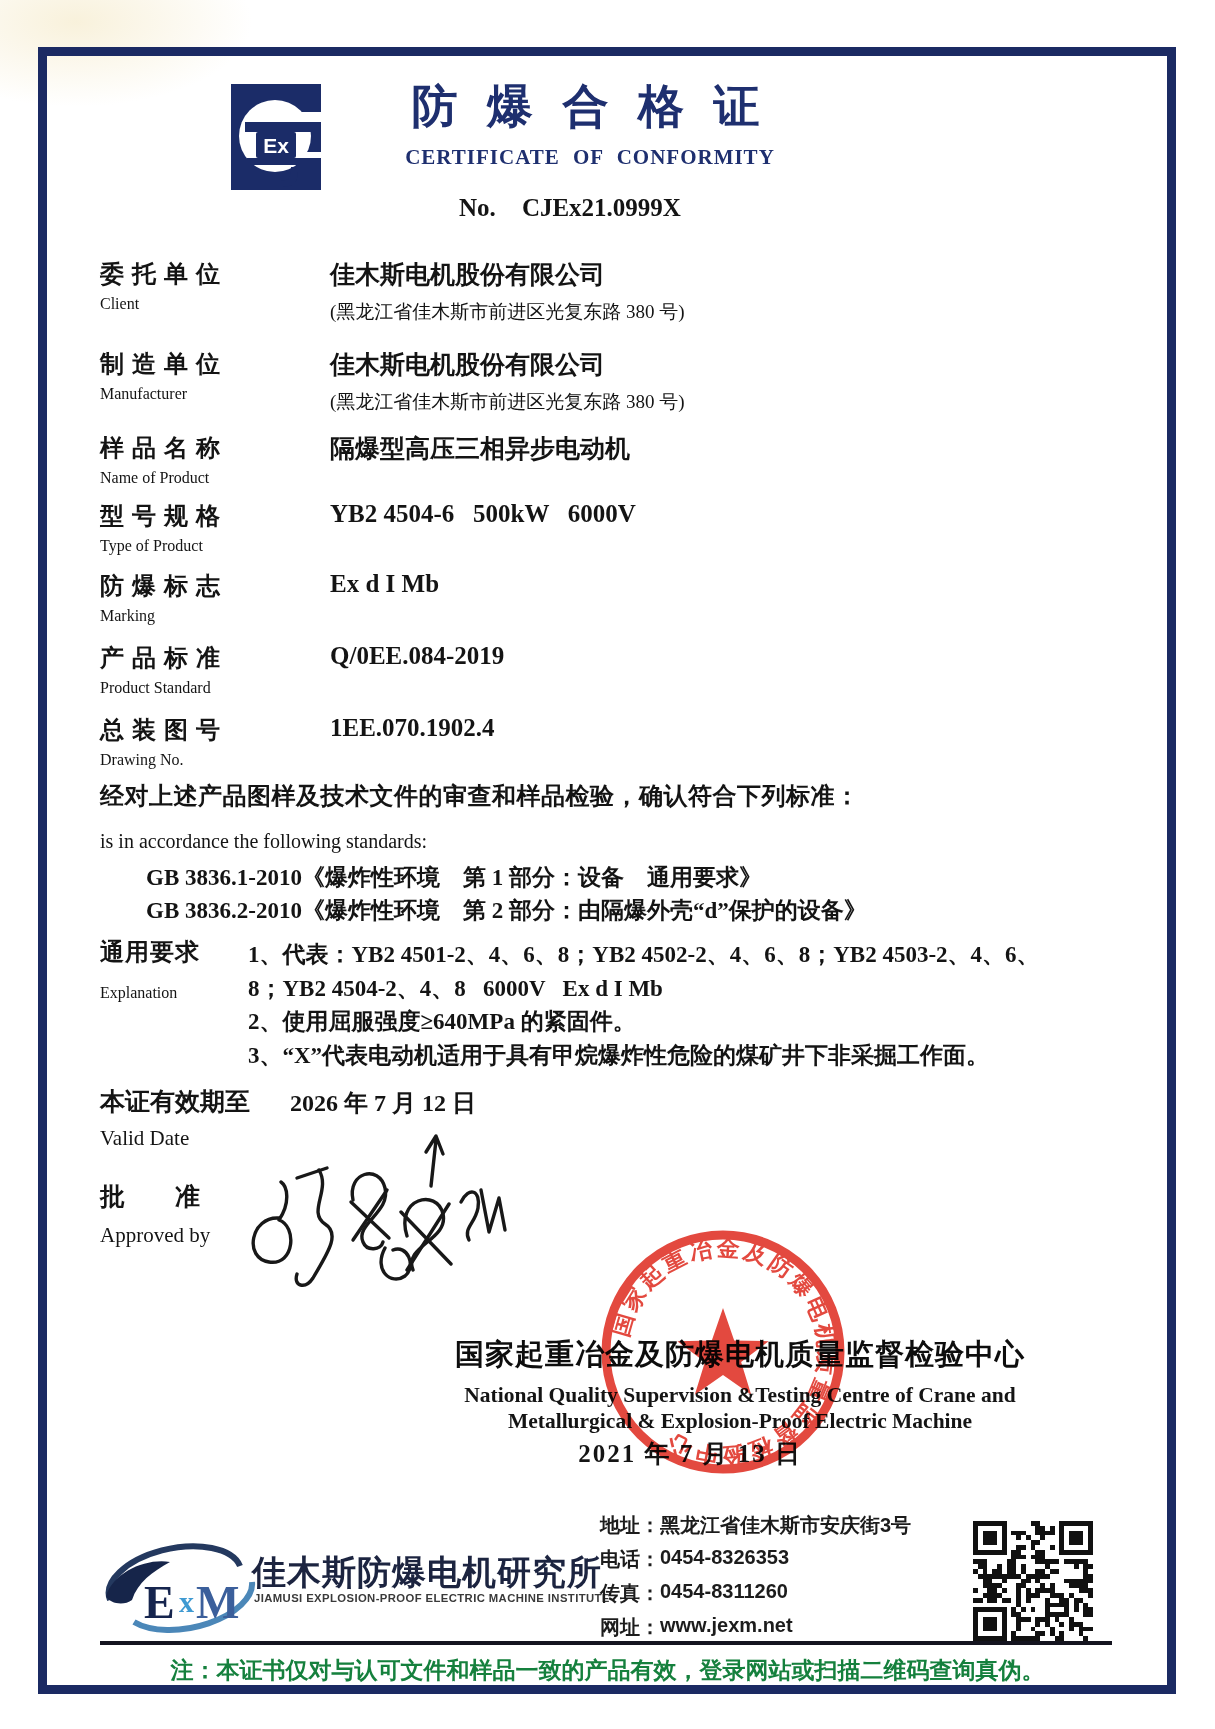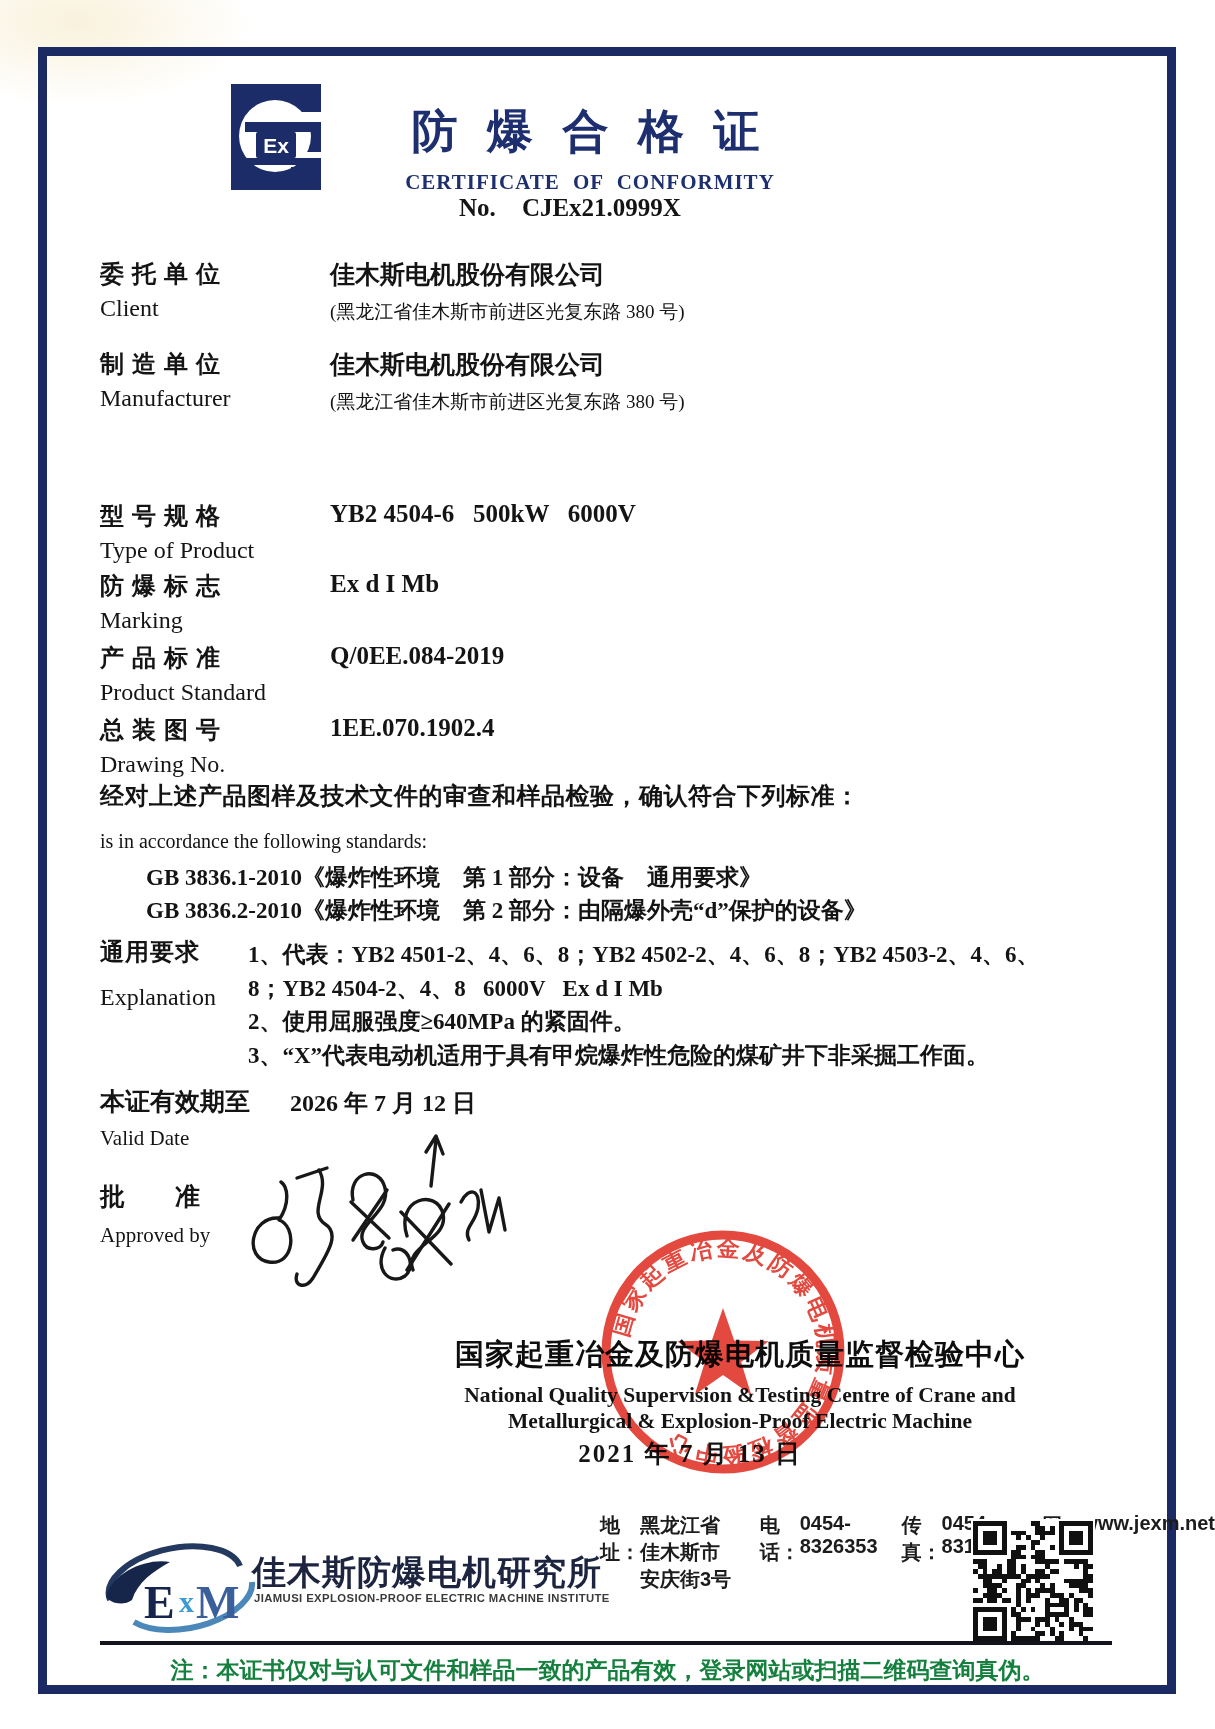--- a/index.html
+++ b/index.html
@@ -8,30 +8,30 @@
          font-family:"Liberation Serif", serif; color:#141414; }
   .page { position:absolute; inset:0; background:#ffffff; overflow:hidden; }
   .scan-tint { position:absolute; left:0; top:0; width:420px; height:220px;
       background:radial-gradient(ellipse 60% 55% at 18% 10%, rgba(243,230,190,.55), rgba(243,230,190,0) 70%); }
   .frame { position:absolute; left:38px; top:47px; width:1138px; height:1647px;
            border:9px solid #1b2a63; }
 
   
   .exmark { position:absolute; left:231px; top:84px; }
   .titleblock { position:absolute; left:370px; top:76px; width:440px; text-align:center; }
-  .title-cn { font-size:46px; font-weight:bold; color:#1e2f6f; letter-spacing:9px; white-space:pre;margin-top:25px; }
+  .title-cn { font-size:46px; font-weight:bold; color:#1e2f6f; letter-spacing:9px; white-space:pre; }
   .title-en { margin-top:7px; font-size:21px; font-weight:bold; color:#1e2f6f;
               letter-spacing:1px; word-spacing:7px; }
   .no-line { position:absolute; left:350px; top:194px; width:440px; display:flex;
              justify-content:center; gap:26px; font-size:25px; font-weight:bold; }
 
   
   .row { position:absolute; left:100px; width:1012px; }
   .lcn { font-size:24px; font-weight:bold; white-space:pre; letter-spacing:1px; }
-  .len { font-size:24px; margin-top:5px; }
+  .len { font-size:16px; margin-top:5px; }
   .val { position:absolute; left:230px; top:0; width:782px; }
   .vmain { font-size:25px; font-weight:bold; white-space:pre-wrap; }
   .vnote { font-size:19px; margin-top:8px; white-space:pre-wrap; }
 
   .statement { position:absolute; left:100px; top:780px; width:1016px; }
   .st-cn { font-size:24px; font-weight:bold; letter-spacing:.5px; }
   .st-en { font-size:20px; line-height:27px; margin-top:5px; }
   .std-line { font-size:23px; line-height:33px; font-weight:600; padding-left:46px; white-space:pre-wrap; }
   .stds { margin-top:6px; }
 
@@ -56,21 +56,21 @@
   .iss-date { position:absolute; left:360px; top:1437px; width:660px; text-align:center;
               font-size:25px; font-weight:bold; letter-spacing:2px; white-space:pre; }
   .stamp { position:absolute; left:597px; top:1226px; mix-blend-mode:multiply; opacity:.9; }
 
   
   .flogo { position:absolute; left:100px; top:1542px; }
   .inst-cn { position:absolute; left:252px; top:1550px; font-size:34px; font-weight:bold;
              color:#1c2440; font-family:"Liberation Sans", sans-serif; letter-spacing:1px; }
   .inst-en { position:absolute; left:254px; top:1592px; font-size:11.3px; color:#3a3a3a;
              letter-spacing:.4px; font-family:"Liberation Sans", sans-serif; font-weight:bold; }
-  .contacts { position:absolute; left:600px; top:1512px; display:flex; flex-direction:row; gap:24px;
+  .contacts { position:absolute; left:600px; top:1512px; display:flex; flex-direction:column; gap:7px;
               font-family:"Liberation Sans", sans-serif; }
   .c-row { display:flex; font-size:20px; font-weight:bold; color:#1c1c1c; }
   .qr { position:absolute; left:971px; top:1519px; background:#fff; padding:2px; }
   .sep { position:absolute; left:100px; top:1641px; width:1012px; height:4px; background:#14141f; }
   .note { position:absolute; left:105px; top:1655px; width:1005px; text-align:center;
           font-size:23px; font-weight:bold; font-family:"Liberation Sans", sans-serif; color:#15803d; }
 </style>
 </head>
 <body>
 
@@ -106,20 +106,27 @@
         <div class="vmain">佳木斯电机股份有限公司</div>
       <div class="vnote">(黑龙江省佳木斯市前进区光复东路 380 号)</div>
       </div>
   </div>
   <div class="row" style="top:348px">
     <div class="lcn">制 造 单 位</div>
     <div class="len">Manufacturer</div>
     <div class="val">
         <div class="vmain">佳木斯电机股份有限公司</div>
       <div class="vnote">(黑龙江省佳木斯市前进区光复东路 380 号)</div>
+      </div>
+  </div>
+  <div class="row" style="top:432px">
+    <div class="lcn">样 品 名 称</div>
+    <div class="len">Name of Product</div>
+    <div class="val">
+        <div class="vmain">隔爆型高压三相异步电动机</div>
       </div>
   </div>
   <div class="row" style="top:500px">
     <div class="lcn">型 号 规 格</div>
     <div class="len">Type of Product</div>
     <div class="val">
         <div class="vmain">YB2 4504-6   500kW   6000V</div>
       </div>
   </div>
   <div class="row" style="top:570px">

